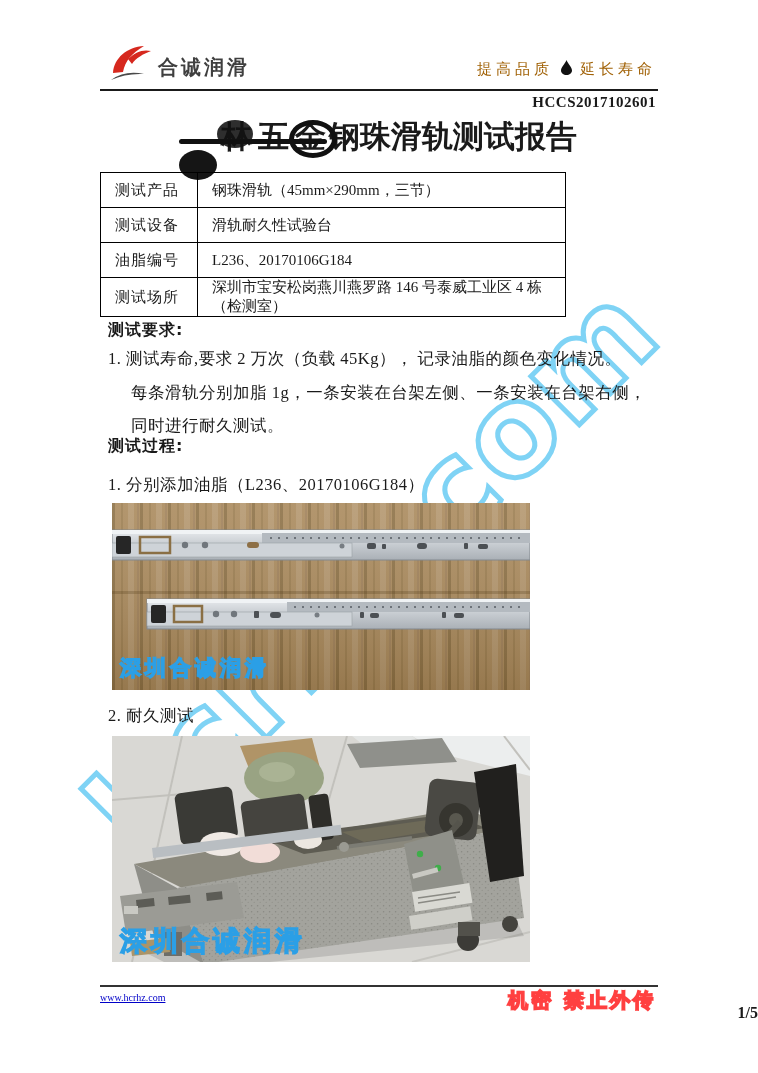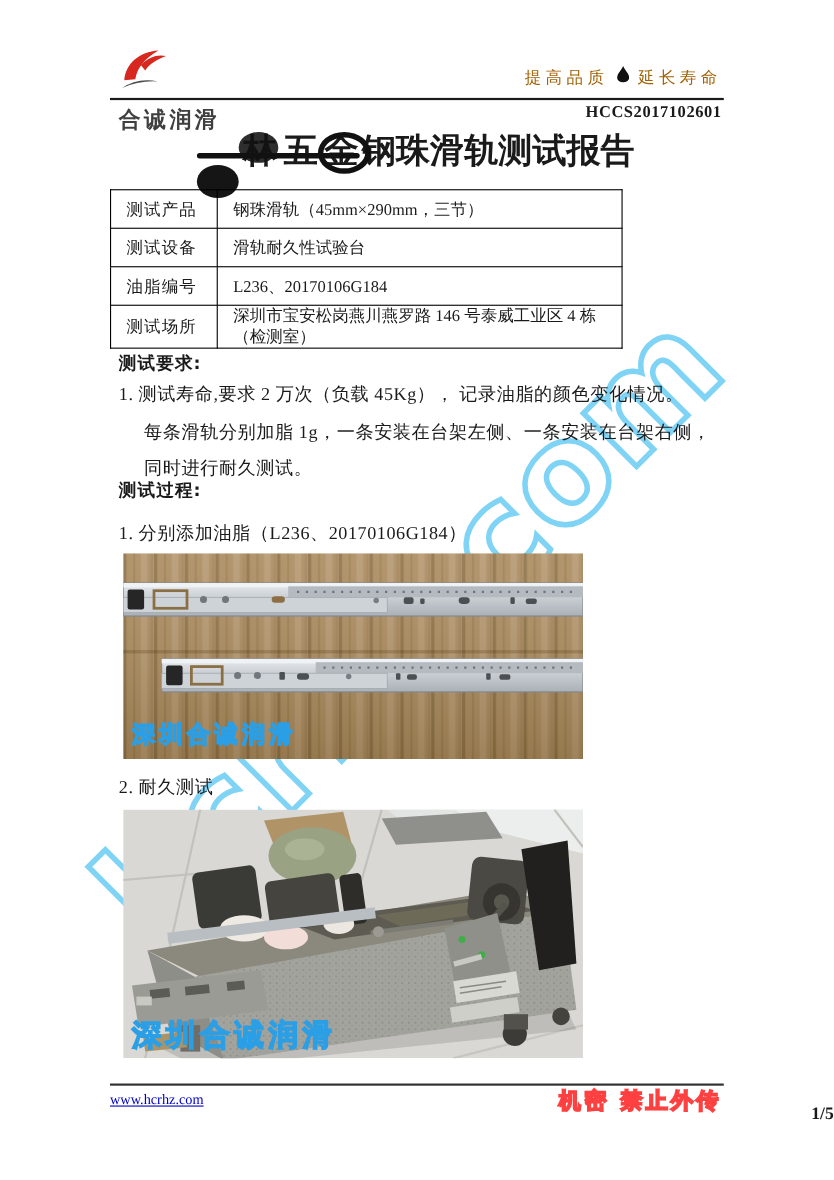--- a/index.html
+++ b/index.html
@@ -5,21 +5,21 @@
   html,body{margin:0;padding:0;background:#ffffff;}
   .page{position:relative;width:758px;height:1073px;margin:0 auto;background:#fff;overflow:hidden;
         font-family:"Liberation Serif","DejaVu Serif",serif;color:#1a1a1a;}
   
   .wm-big{position:absolute;left:110px;top:760px;z-index:1;white-space:nowrap;
           transform:rotate(-45deg);transform-origin:0 50%;
           font-family:"DejaVu Sans",sans-serif;font-weight:900;font-size:125px;letter-spacing:2px;
           color:rgba(255,255,255,0);-webkit-text-stroke:5px #7fd3f5;}
   .z2{z-index:2;}
   
-  .logo{position:absolute;left:108px;top:44px;display:flex;gap:4px;flex-direction:column;}
+  .logo{position:absolute;left:108px;top:44px;display:flex;align-items:center;gap:4px;}
   .logo-text{font-size:20px;font-weight:bold;color:#3f3f3f;letter-spacing:3px;}
   .slogan{position:absolute;right:102px;top:60px;font-size:15px;letter-spacing:4px;color:#a16207;
           display:flex;align-items:center;gap:8px;}
   .header-rule{position:absolute;left:100px;right:100px;top:89px;height:2px;background:#1a1a1a;}
   .doc-number{position:absolute;right:102px;top:94px;font-size:15px;font-weight:bold;letter-spacing:.5px;}
   
   .title{position:absolute;left:0;right:0;top:116px;text-align:center;font-size:31px;font-weight:bold;white-space:nowrap;}
   .redacted{display:inline-block;position:relative;vertical-align:bottom;}
   .redacted::after{content:"";position:absolute;left:-2px;right:2px;top:54%;height:5px;background:#111;border-radius:3px;}
   .rchar{display:inline-block;position:relative;width:37px;text-align:center;}
@@ -34,21 +34,21 @@
   .info-table td{border:1.5px solid #000;height:34px;font-size:15px;padding:0 0 0 14px;background:transparent;}
   .info-table td.lbl{width:82px;letter-spacing:1px;}
   
   .sec-head{position:absolute;left:108px;font-family:"DejaVu Sans",sans-serif;font-weight:bold;font-size:16px;letter-spacing:1px;}
   .body-line{position:absolute;font-size:16.5px;letter-spacing:.5px;white-space:nowrap;}
   
   .photo{position:absolute;left:112px;width:500px;}
   .photo svg{display:block;}
   
   .footer-rule{position:absolute;left:100px;right:100px;top:985px;height:1.5px;background:#333;}
-  .footer-url{position:absolute;left:100px;top:992px;font-size:13px;color:#0000c8;text-decoration:underline;}
+  .footer-url{position:absolute;left:100px;top:992px;font-size:10px;color:#0000c8;text-decoration:underline;}
   .page-num{position:absolute;left:0;right:0;top:1004px;text-align:right;font-size:16px;font-weight:bold;}
   .stamp{position:absolute;right:102px;top:987px;font-family:"DejaVu Sans",sans-serif;font-weight:bold;
          font-size:20px;letter-spacing:3px;color:#6d28d9;-webkit-text-stroke:1.6px #ff4040;
          text-shadow:0 0 1px #ff5555;}
   .photo-wm{font-family:"DejaVu Sans",sans-serif;font-weight:bold;
             fill:rgba(255,255,255,.12);stroke:#2b9fe6;stroke-width:1.4px;letter-spacing:4px;}
 </style>
 </head>
 <body>
 

